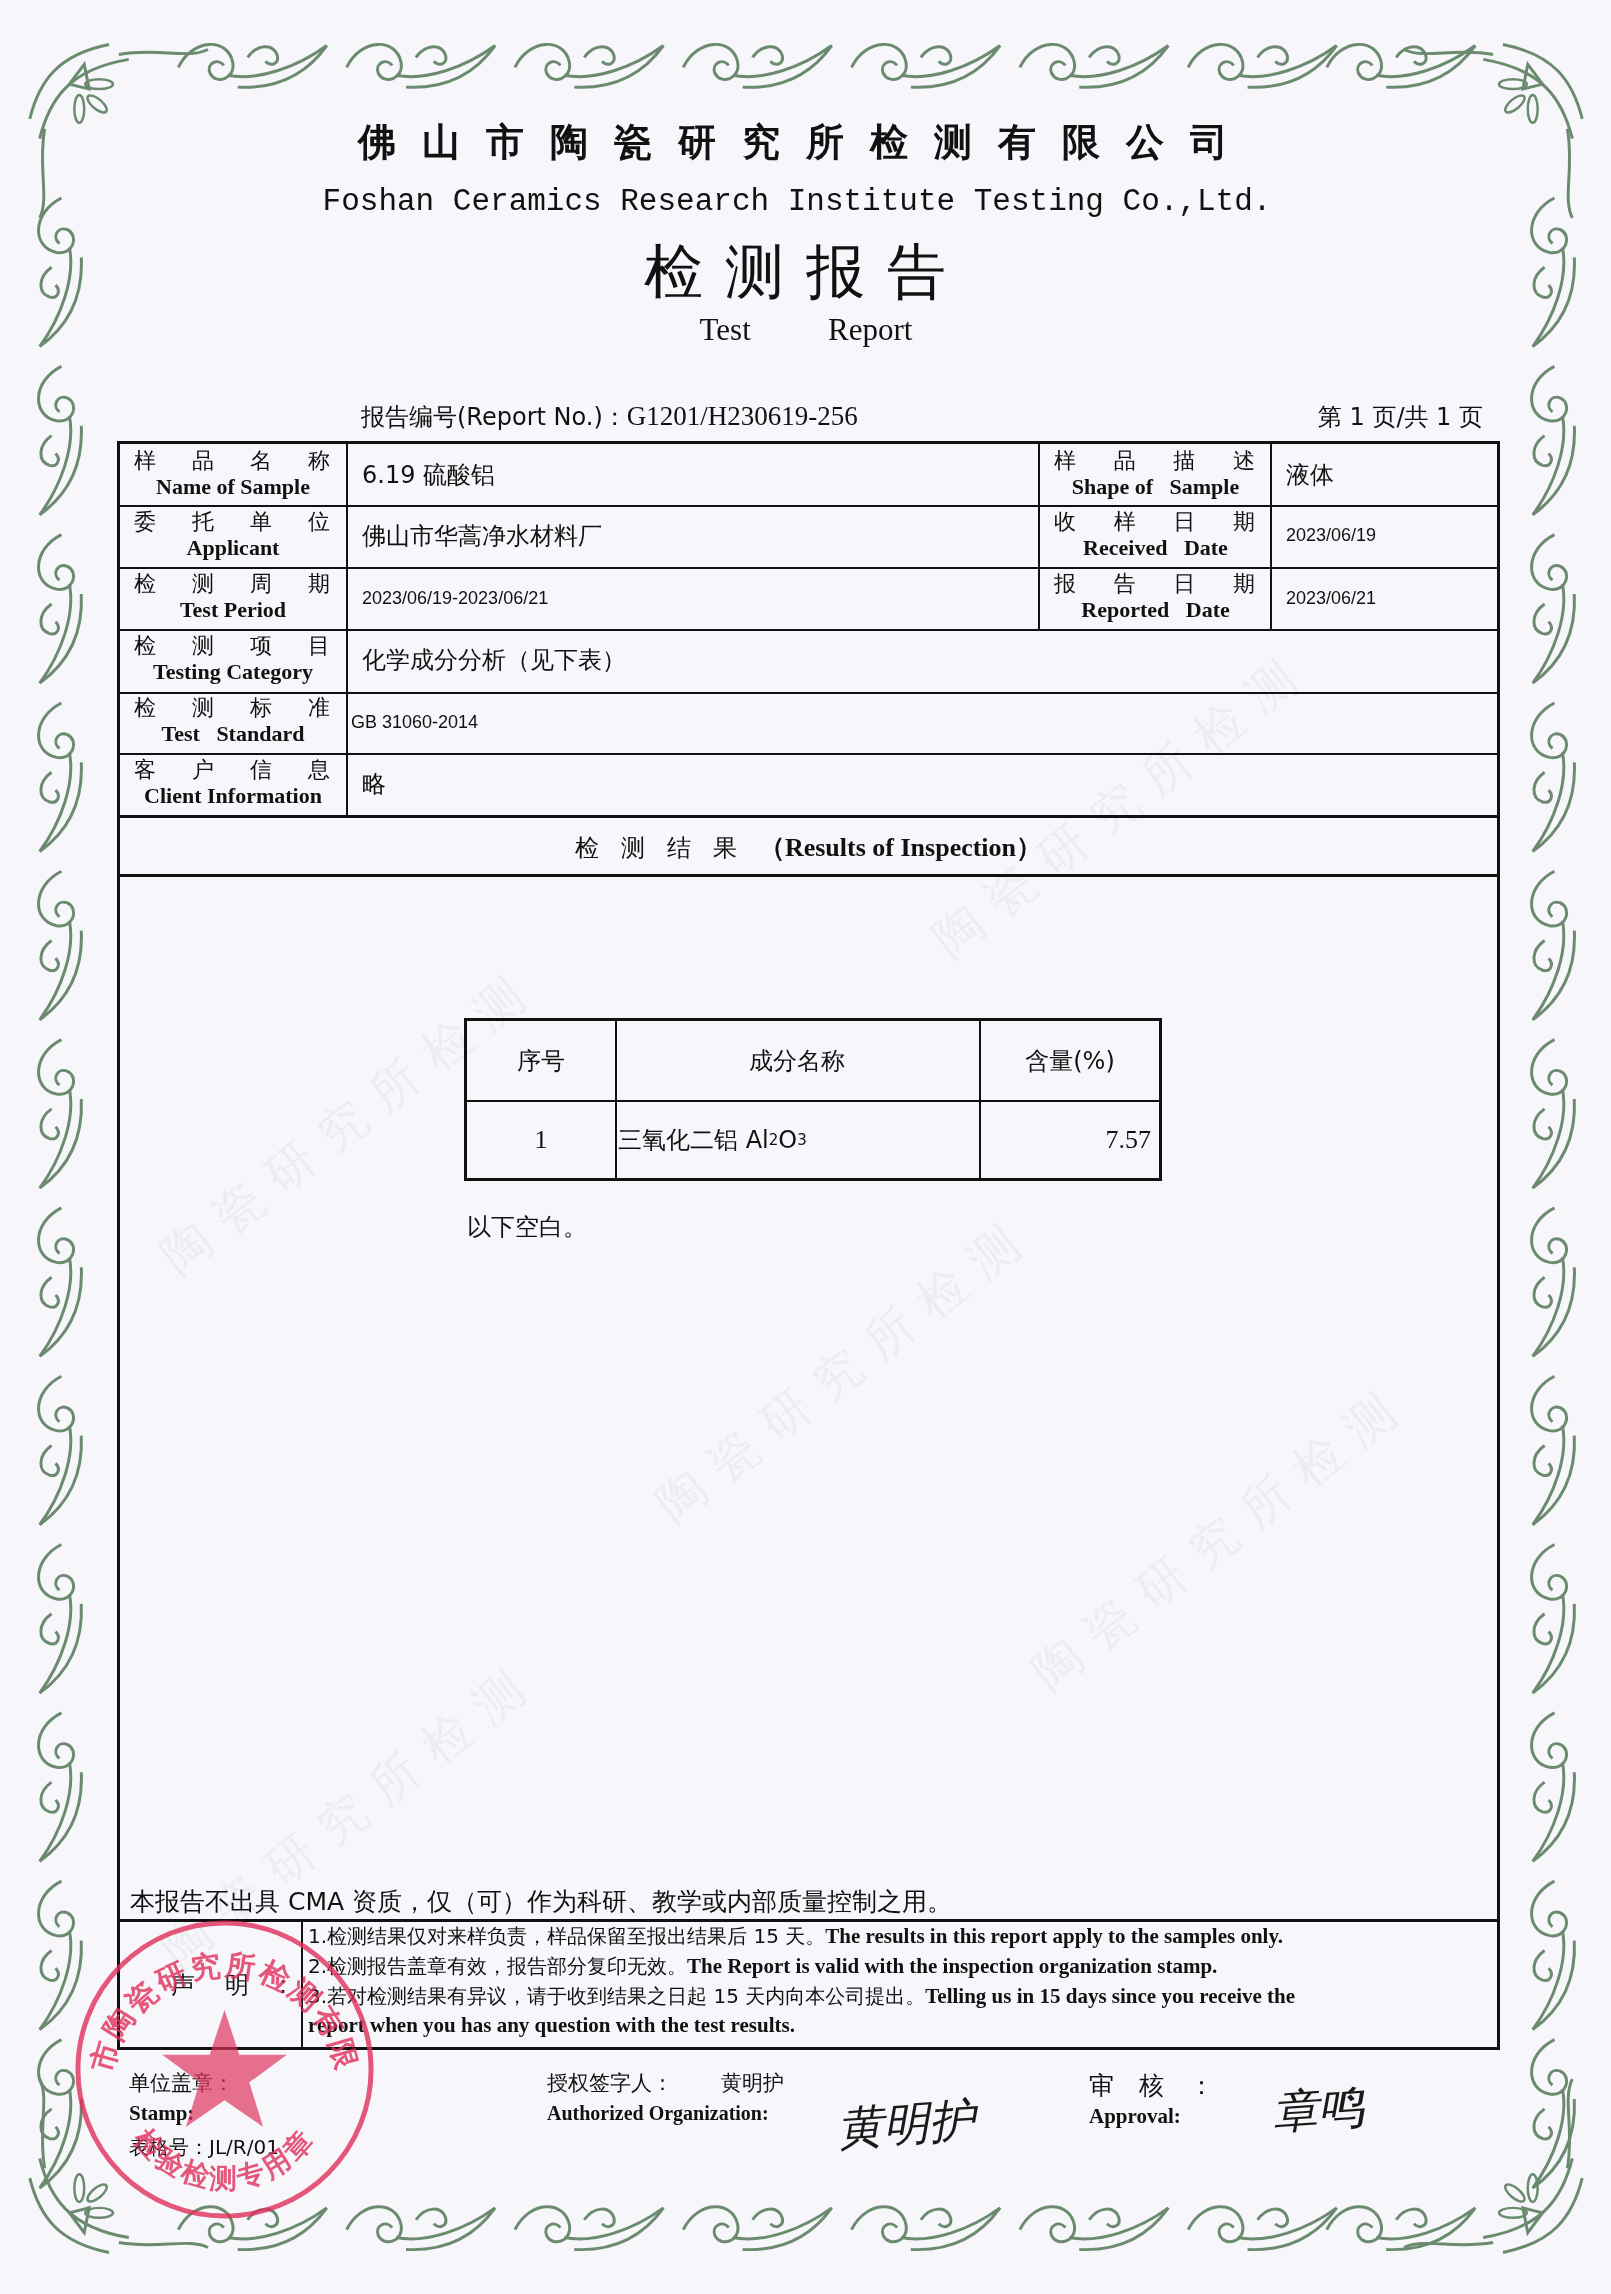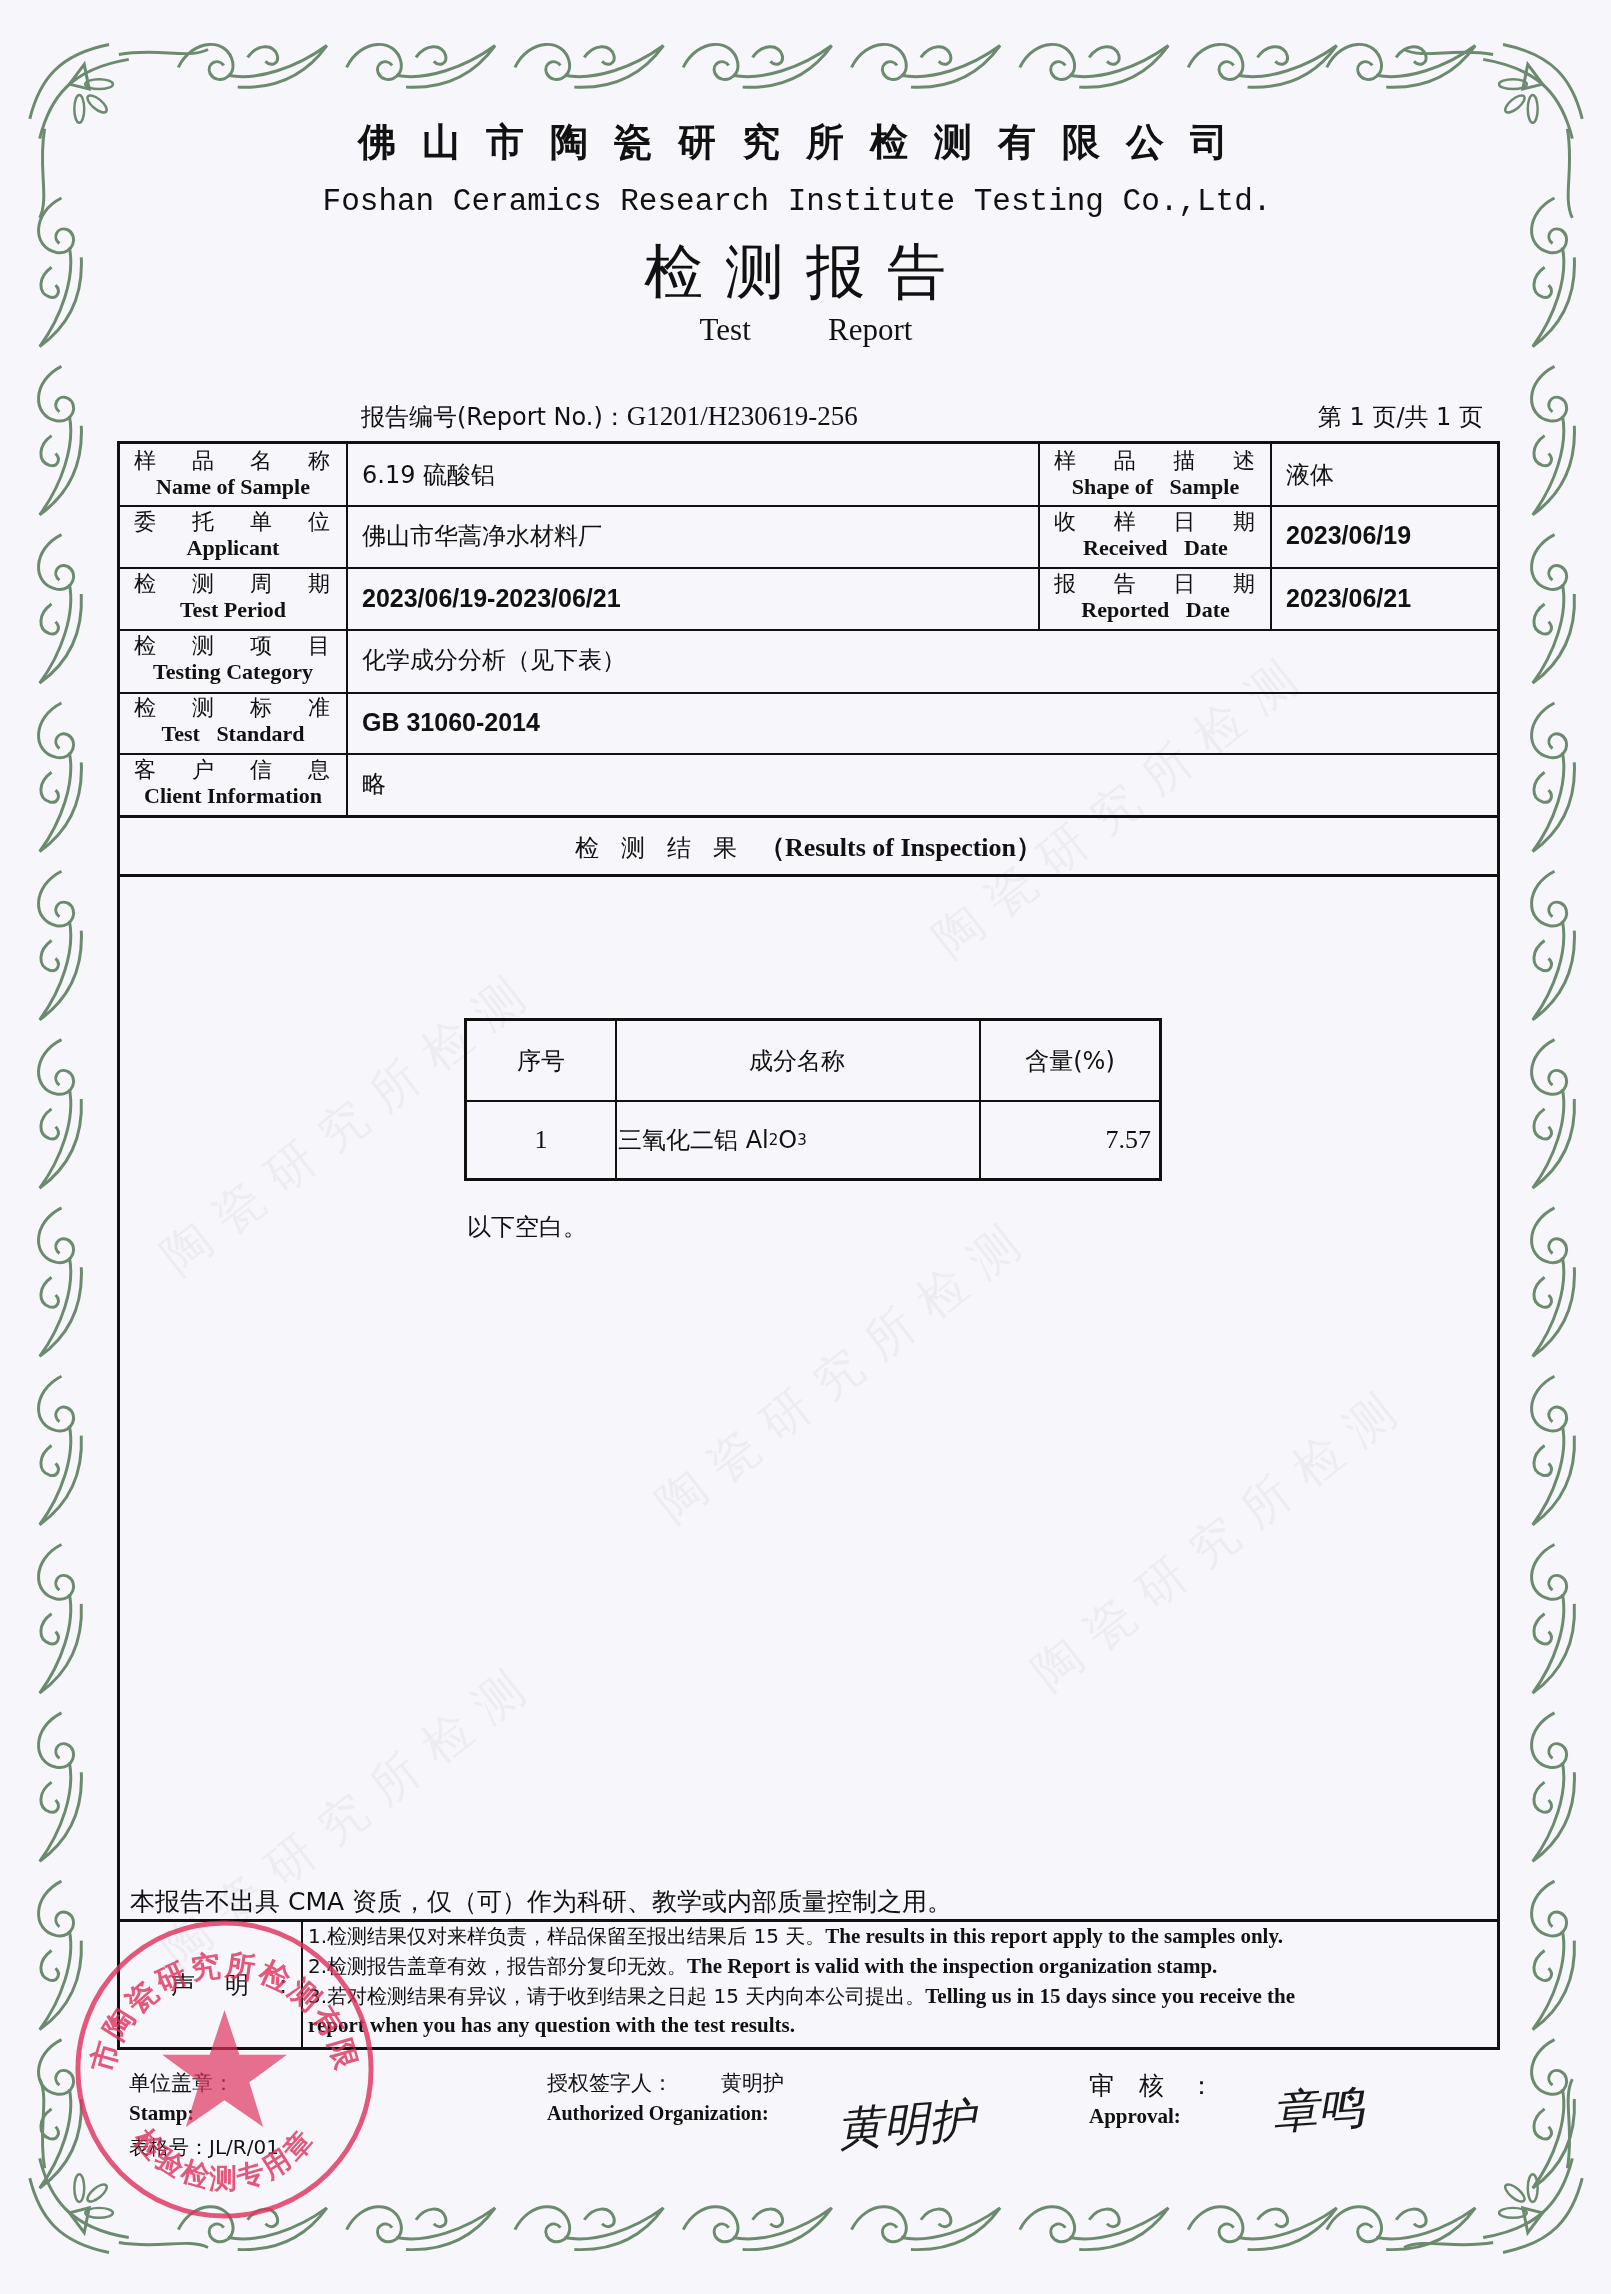--- a/index.html
+++ b/index.html
@@ -33,21 +33,21 @@
   .main { position:absolute; left:117px; top:441px; width:1383px; height:1609px;
           border:3px solid #111; box-sizing:border-box; }
   .hline { position:absolute; left:0; height:0; border-top:2px solid #111; }
   .vline { position:absolute; width:0; border-left:2px solid #111; }
   .label-cell { position:absolute; box-sizing:border-box; text-align:center; line-height:1; }
   .label-cn { display:block; font-family:"DejaVu Sans",sans-serif; font-size:22px;
               text-align:justify; text-align-last:justify; padding:4px 14px 0 14px; letter-spacing:2px; }
   .label-en { display:block; font-weight:bold; font-size:22px; margin-top:4px; white-space:nowrap; }
   .value-cell { position:absolute; box-sizing:border-box; font-family:"DejaVu Sans",sans-serif;
                 font-size:24px; display:flex; align-items:center; padding-left:14px; }
-  .value-cell.latin { font-family:"Liberation Sans",sans-serif; font-size:25px;font-weight:bold; }
+  .value-cell.latin { font-family:"Liberation Sans",sans-serif; font-size:18px; }
   .results-title { position:absolute; left:0; width:100%; text-align:center;
                    font-size:26px; }
   .results-title .cn { font-family:"DejaVu Sans",sans-serif; letter-spacing:22px; font-size:24px; }
   .results-title .en { font-weight:bold; }
 
   
   .inner { position:absolute; border:3px solid #111; box-sizing:border-box; }
   .inner .cell { position:absolute; box-sizing:border-box; display:flex; align-items:center;
                  font-family:"DejaVu Sans",sans-serif; font-size:24px; }
   .blank-note { position:absolute; font-family:"DejaVu Sans",sans-serif; font-size:24px; }
@@ -217,21 +217,21 @@
   <div class="label-cell" style="left:0; top:187px; width:226px; height:59px;">
     <span class="label-cn">检测项目</span>
     <span class="label-en">Testing Category</span>
   </div>
   <div class="value-cell" style="left:228px; top:185px; width:1148px; height:62px;">化学成分分析（见下表）</div>
 
   <div class="label-cell" style="left:0; top:249px; width:226px; height:59px;">
     <span class="label-cn">检测标准</span>
     <span class="label-en" style="white-space:pre;">Test   Standard</span>
   </div>
-  <div class="value-cell latin" style="left:228px; top:248px; width:1148px; height:61px;">GB 31060-2014</div>
+  <div class="value-cell latin" style="left:217px; top:248px; width:1148px; height:61px;">GB 31060-2014</div>
 
   <div class="label-cell" style="left:0; top:311px; width:226px; height:59px;">
     <span class="label-cn">客户信息</span>
     <span class="label-en">Client Information</span>
   </div>
   <div class="value-cell" style="left:228px; top:309px; width:1148px; height:62px;">略</div>
 
   <div class="results-title" style="top:386px;">
     <span class="cn">检测结果</span><span class="en">（Results of Inspection）</span>
   </div>

